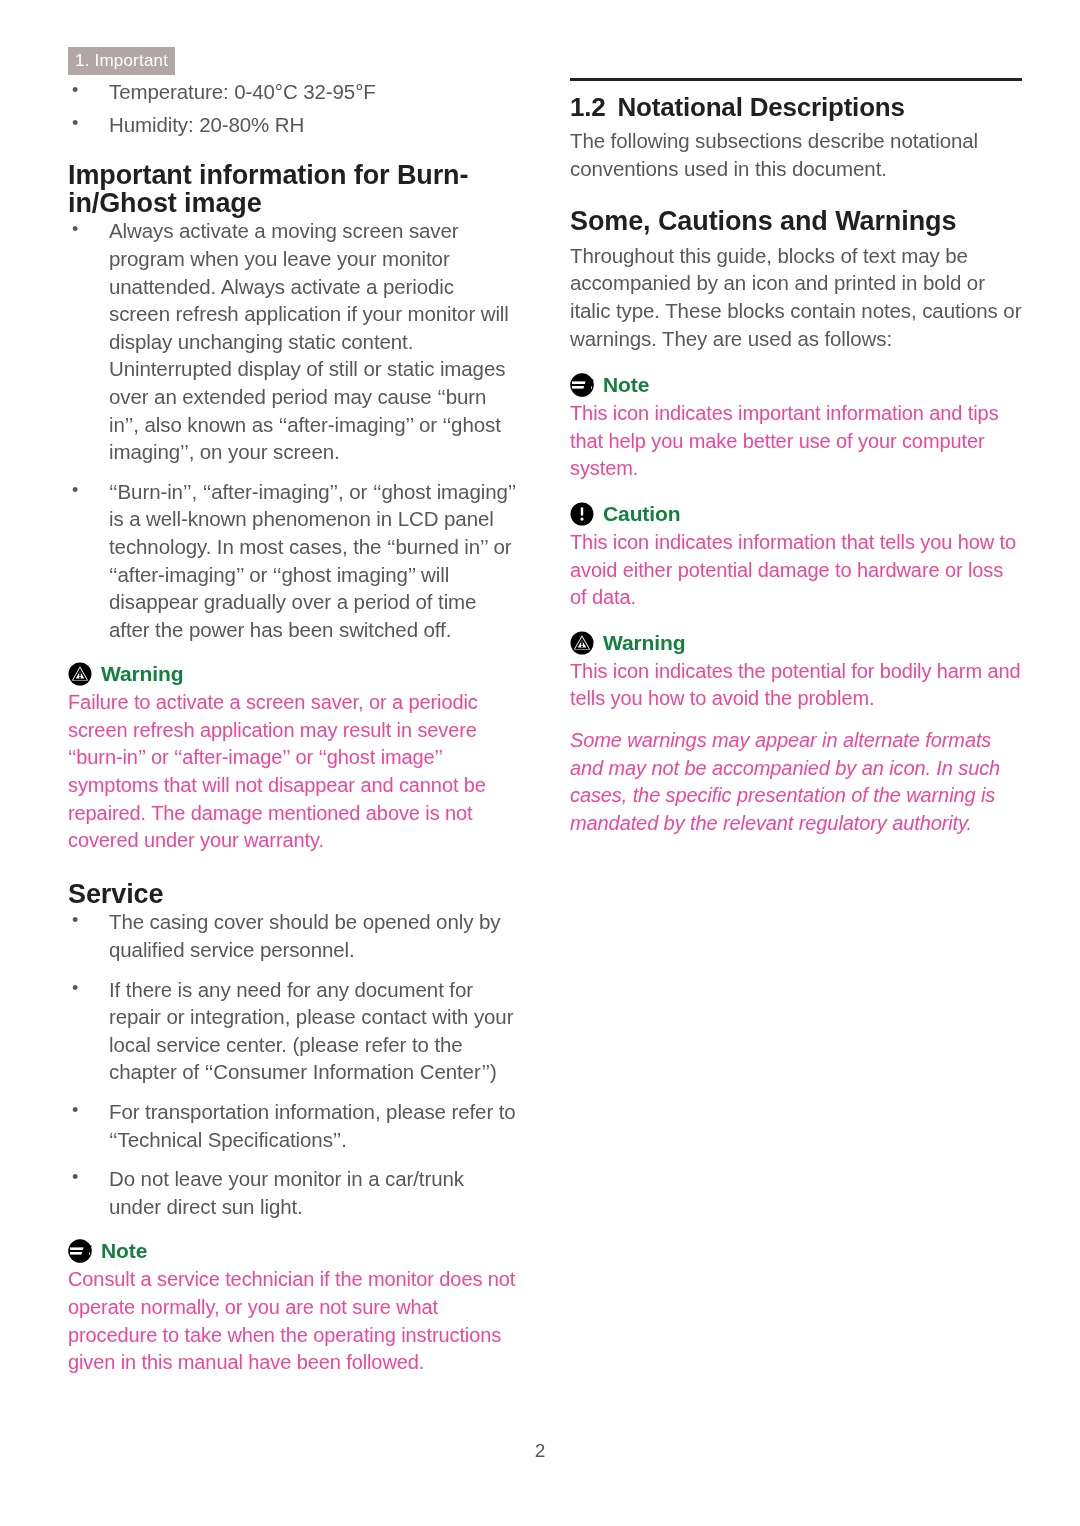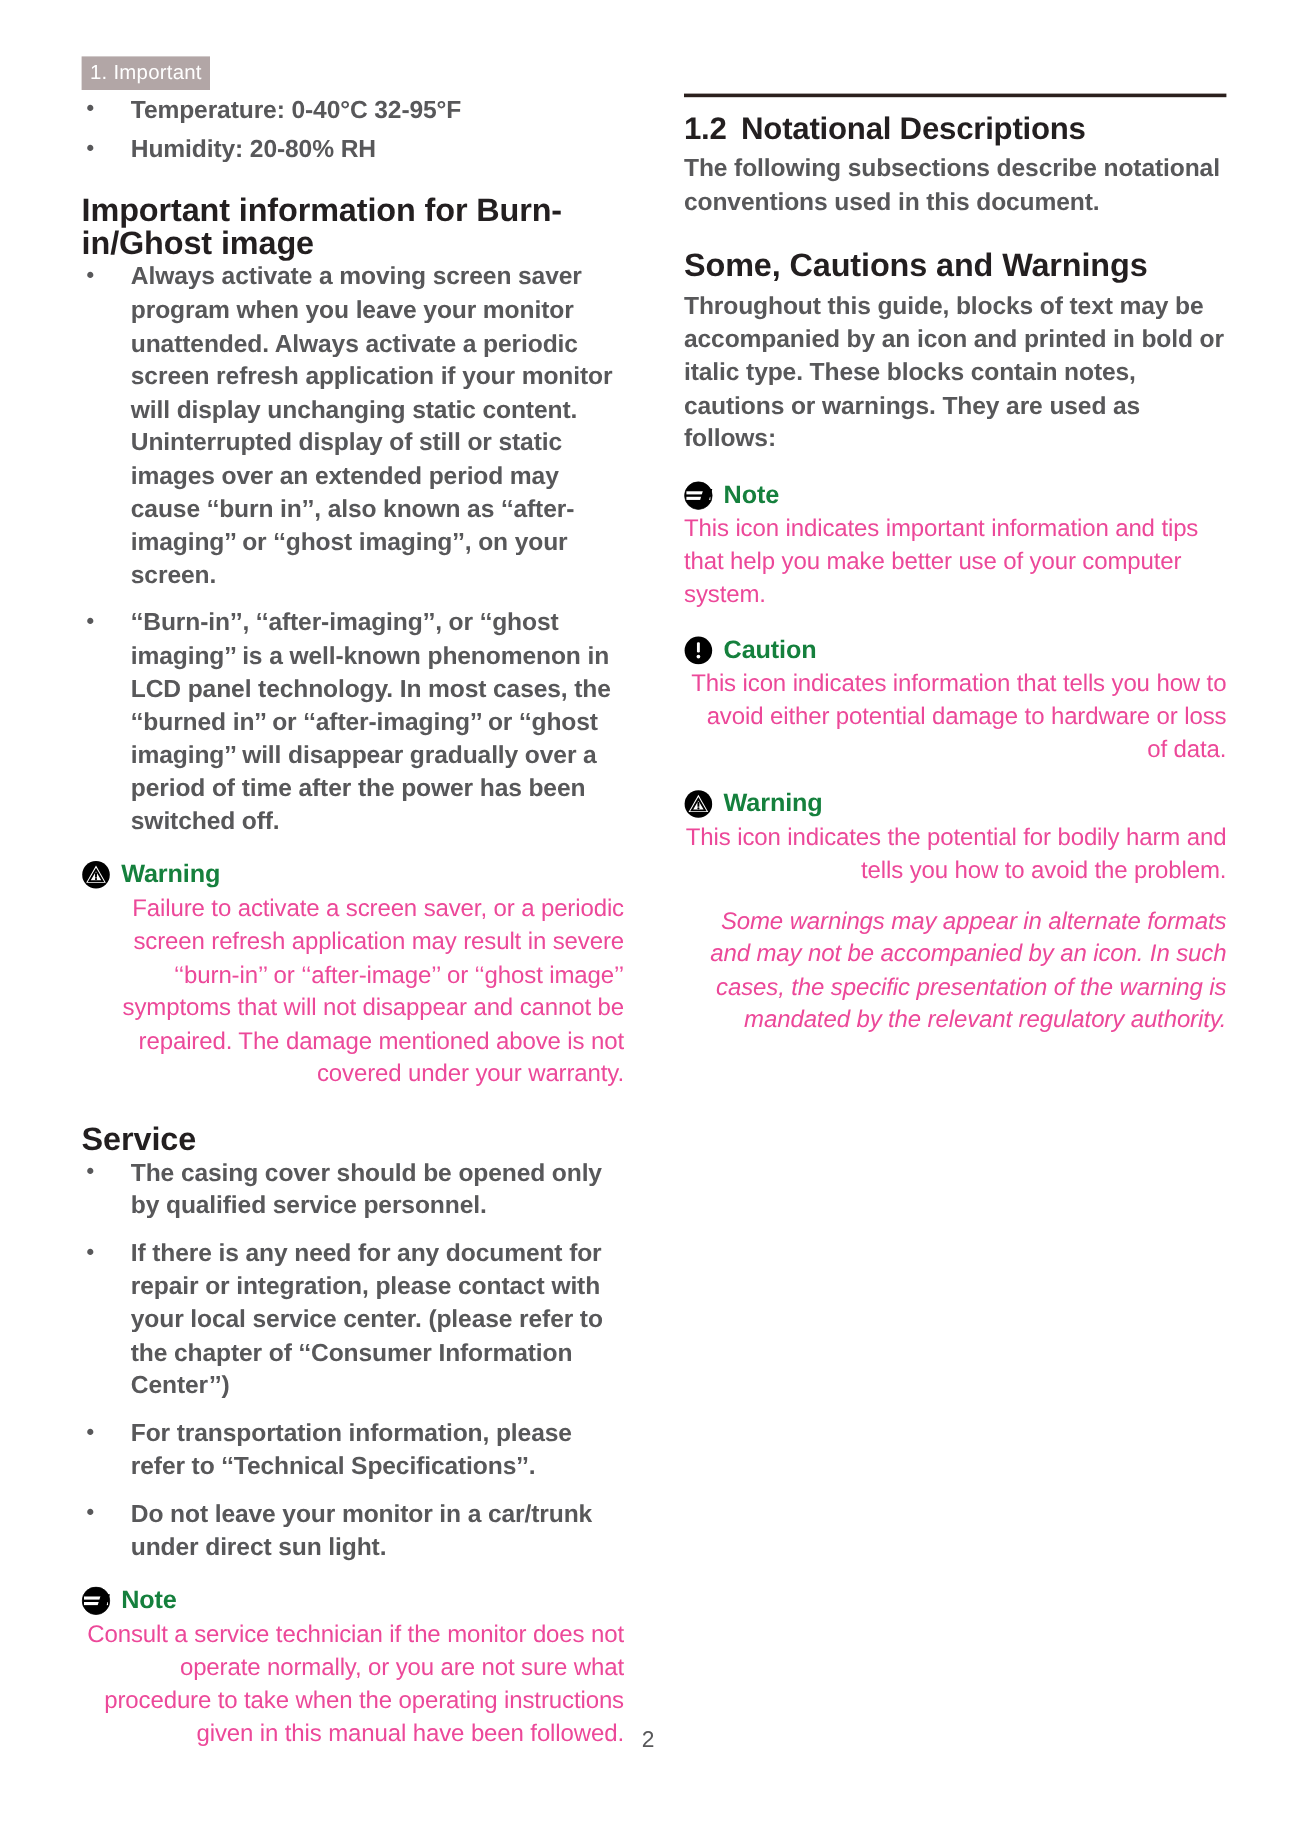--- a/index.html
+++ b/index.html
@@ -49,21 +49,20 @@
     margin: 0;
     padding: 0;
     font-weight: normal;
   }
 
   .body-text {
     font-size: 20.5px;
     line-height: 27.6px;
     color: #58585a;
     letter-spacing: -0.1px;
-    font-weight: bold;
   }
 
   .sub-head {
     font-size: 27px;
     line-height: 27.6px;
     font-weight: bold;
     color: #231f20;
     letter-spacing: -0.1px;
   }
 
@@ -131,21 +130,21 @@
   .callout-icon {
     width: 24px;
     height: 24px;
     flex: 0 0 24px;
     display: block;
   }
 
   
   .mt-6  { margin-top: 6px; }
   .mt-14 { margin-top: 14px; }
-  .mt-18 { margin-top: 18px; text-align: right; }
+  .mt-18 { margin-top: 18px; }
   .mt-20 { margin-top: 20px; }
   .mt-24 { margin-top: 24px; }
   .mt-26 { margin-top: 26px; }
 
   
   .folio {
     position: absolute;
     left: 0;
     right: 0;
     top: 1440px;

